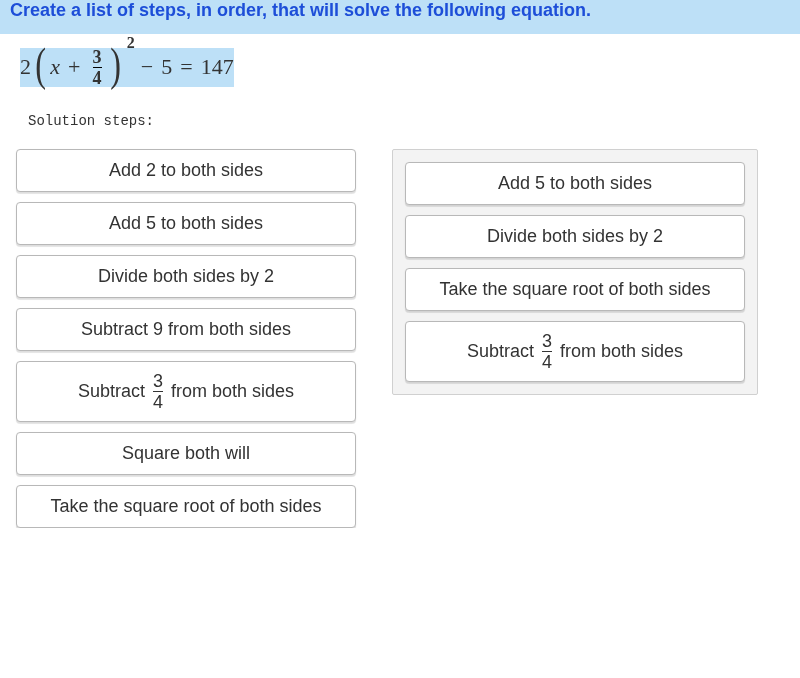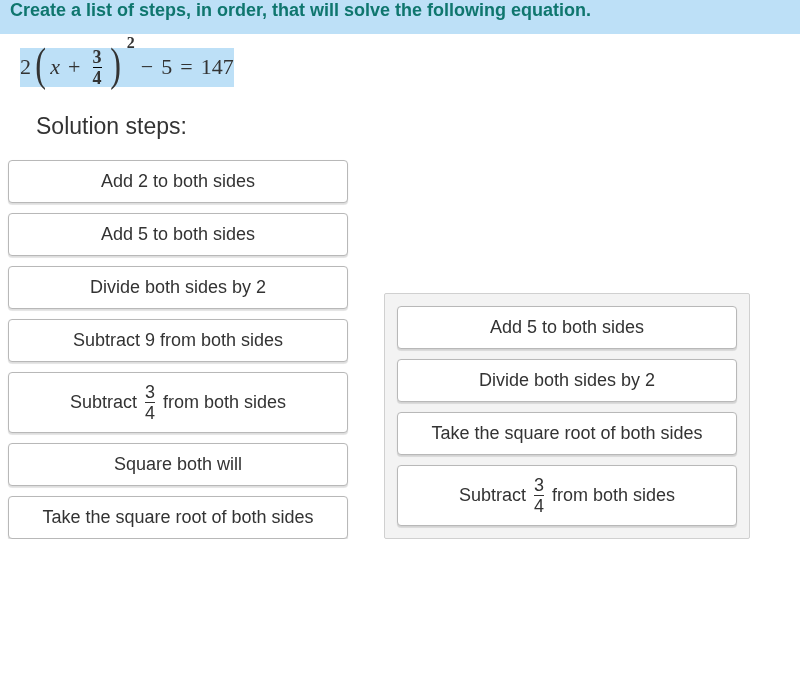--- a/index.html
+++ b/index.html
@@ -4,21 +4,21 @@
 <style>
   * { box-sizing: border-box; margin: 0; padding: 0; }
   body {
     font-family: -apple-system, BlinkMacSystemFont, "Segoe UI", Helvetica, Arial, sans-serif;
     background: #fff;
     color: #333;
     width: 800px;
   }
   .prompt-bar {
     background: #bde0f7;
-    color: #0f766e;
+    color: #1d4ed8;
     font-weight: 600;
     font-size: 18px;
     padding: 0 10px 12px 10px;
     line-height: 1.2;
   }
   .equation {
     padding: 14px 20px 18px 20px;
     font-size: 22px;
     font-family: "Cambria Math", "Times New Roman", serif;
   }
@@ -52,29 +52,30 @@
   .sup {
     font-size: 16px;
     font-weight: bold;
     align-self: flex-start;
     position: relative;
     top: -14px;
     left: 2px;
   }
   .var { font-style: italic; }
   .section-label {
-    padding: 8px 20px 20px 36px;
-    font-size: 23px;
+    padding: 8px 20px 20px 28px;
+    font-size: 14px;
     color: #333;
+    font-family: Liberation Mono, monospace;
   }
   .columns {
     display: flex;
     gap: 36px;
-    padding: 0 8px;
-    align-items: flex-end;
+    padding: 0 16px;
+    align-items: flex-start;
   }
   .col-left, .col-right-inner {
     display: flex;
     flex-direction: column;
     gap: 10px;
     width: 340px;
   }
   .col-right {
     border: 1px solid #d0d0d0;
     background: #f3f3f3;

